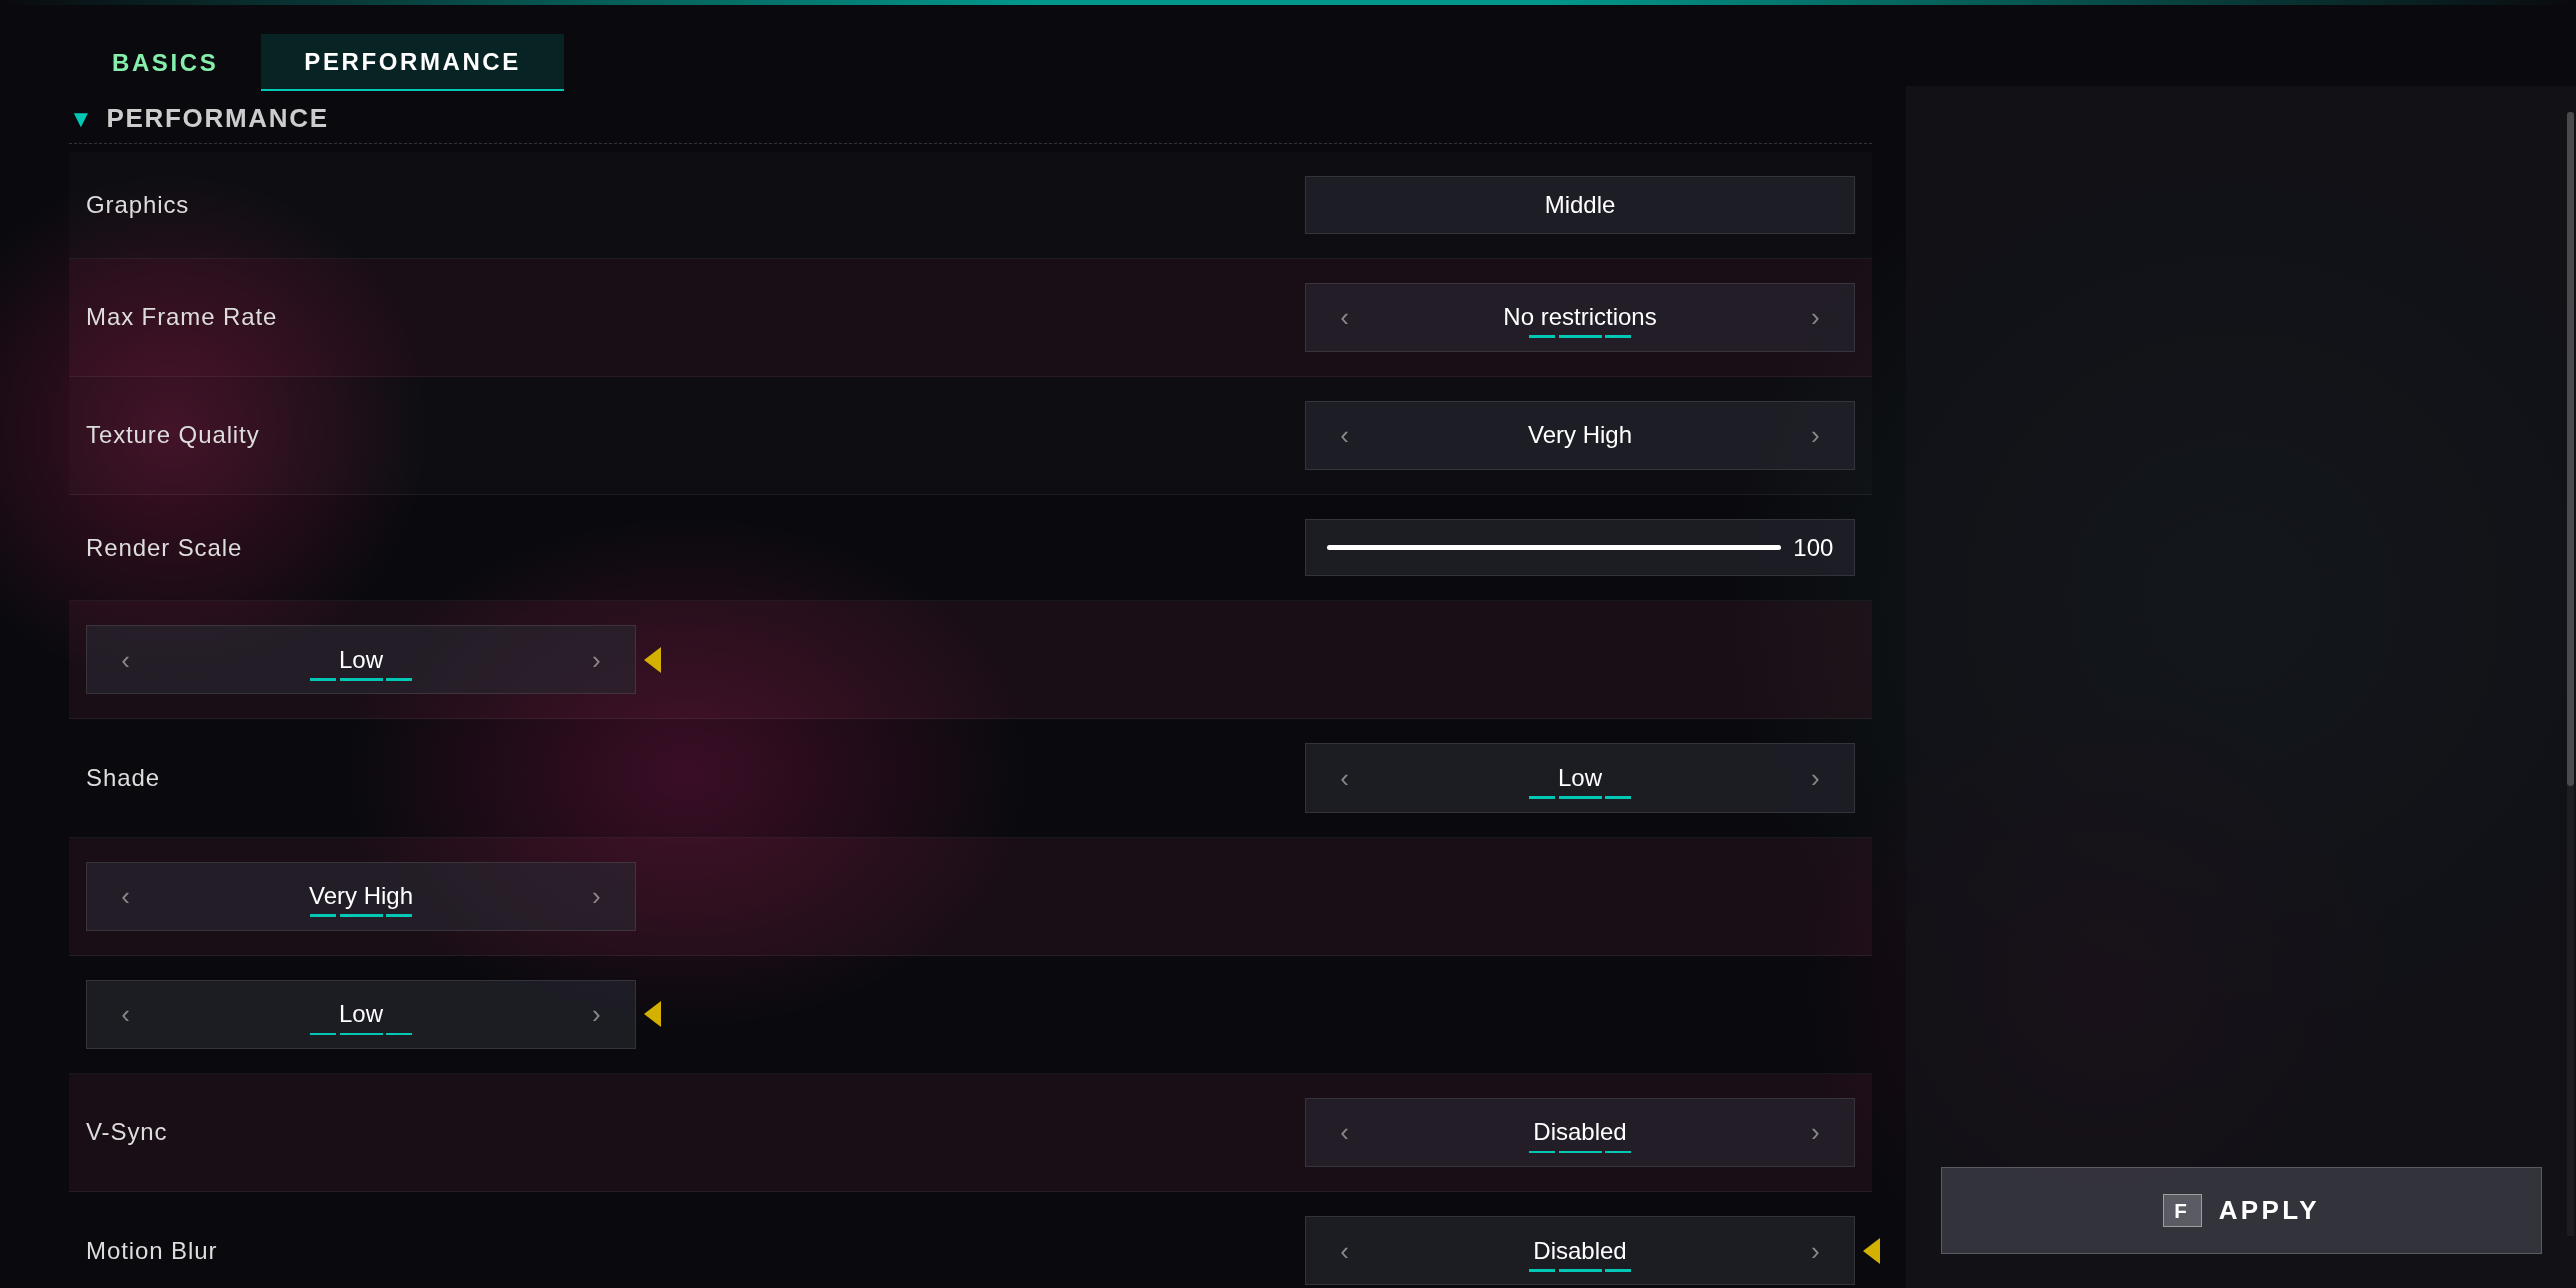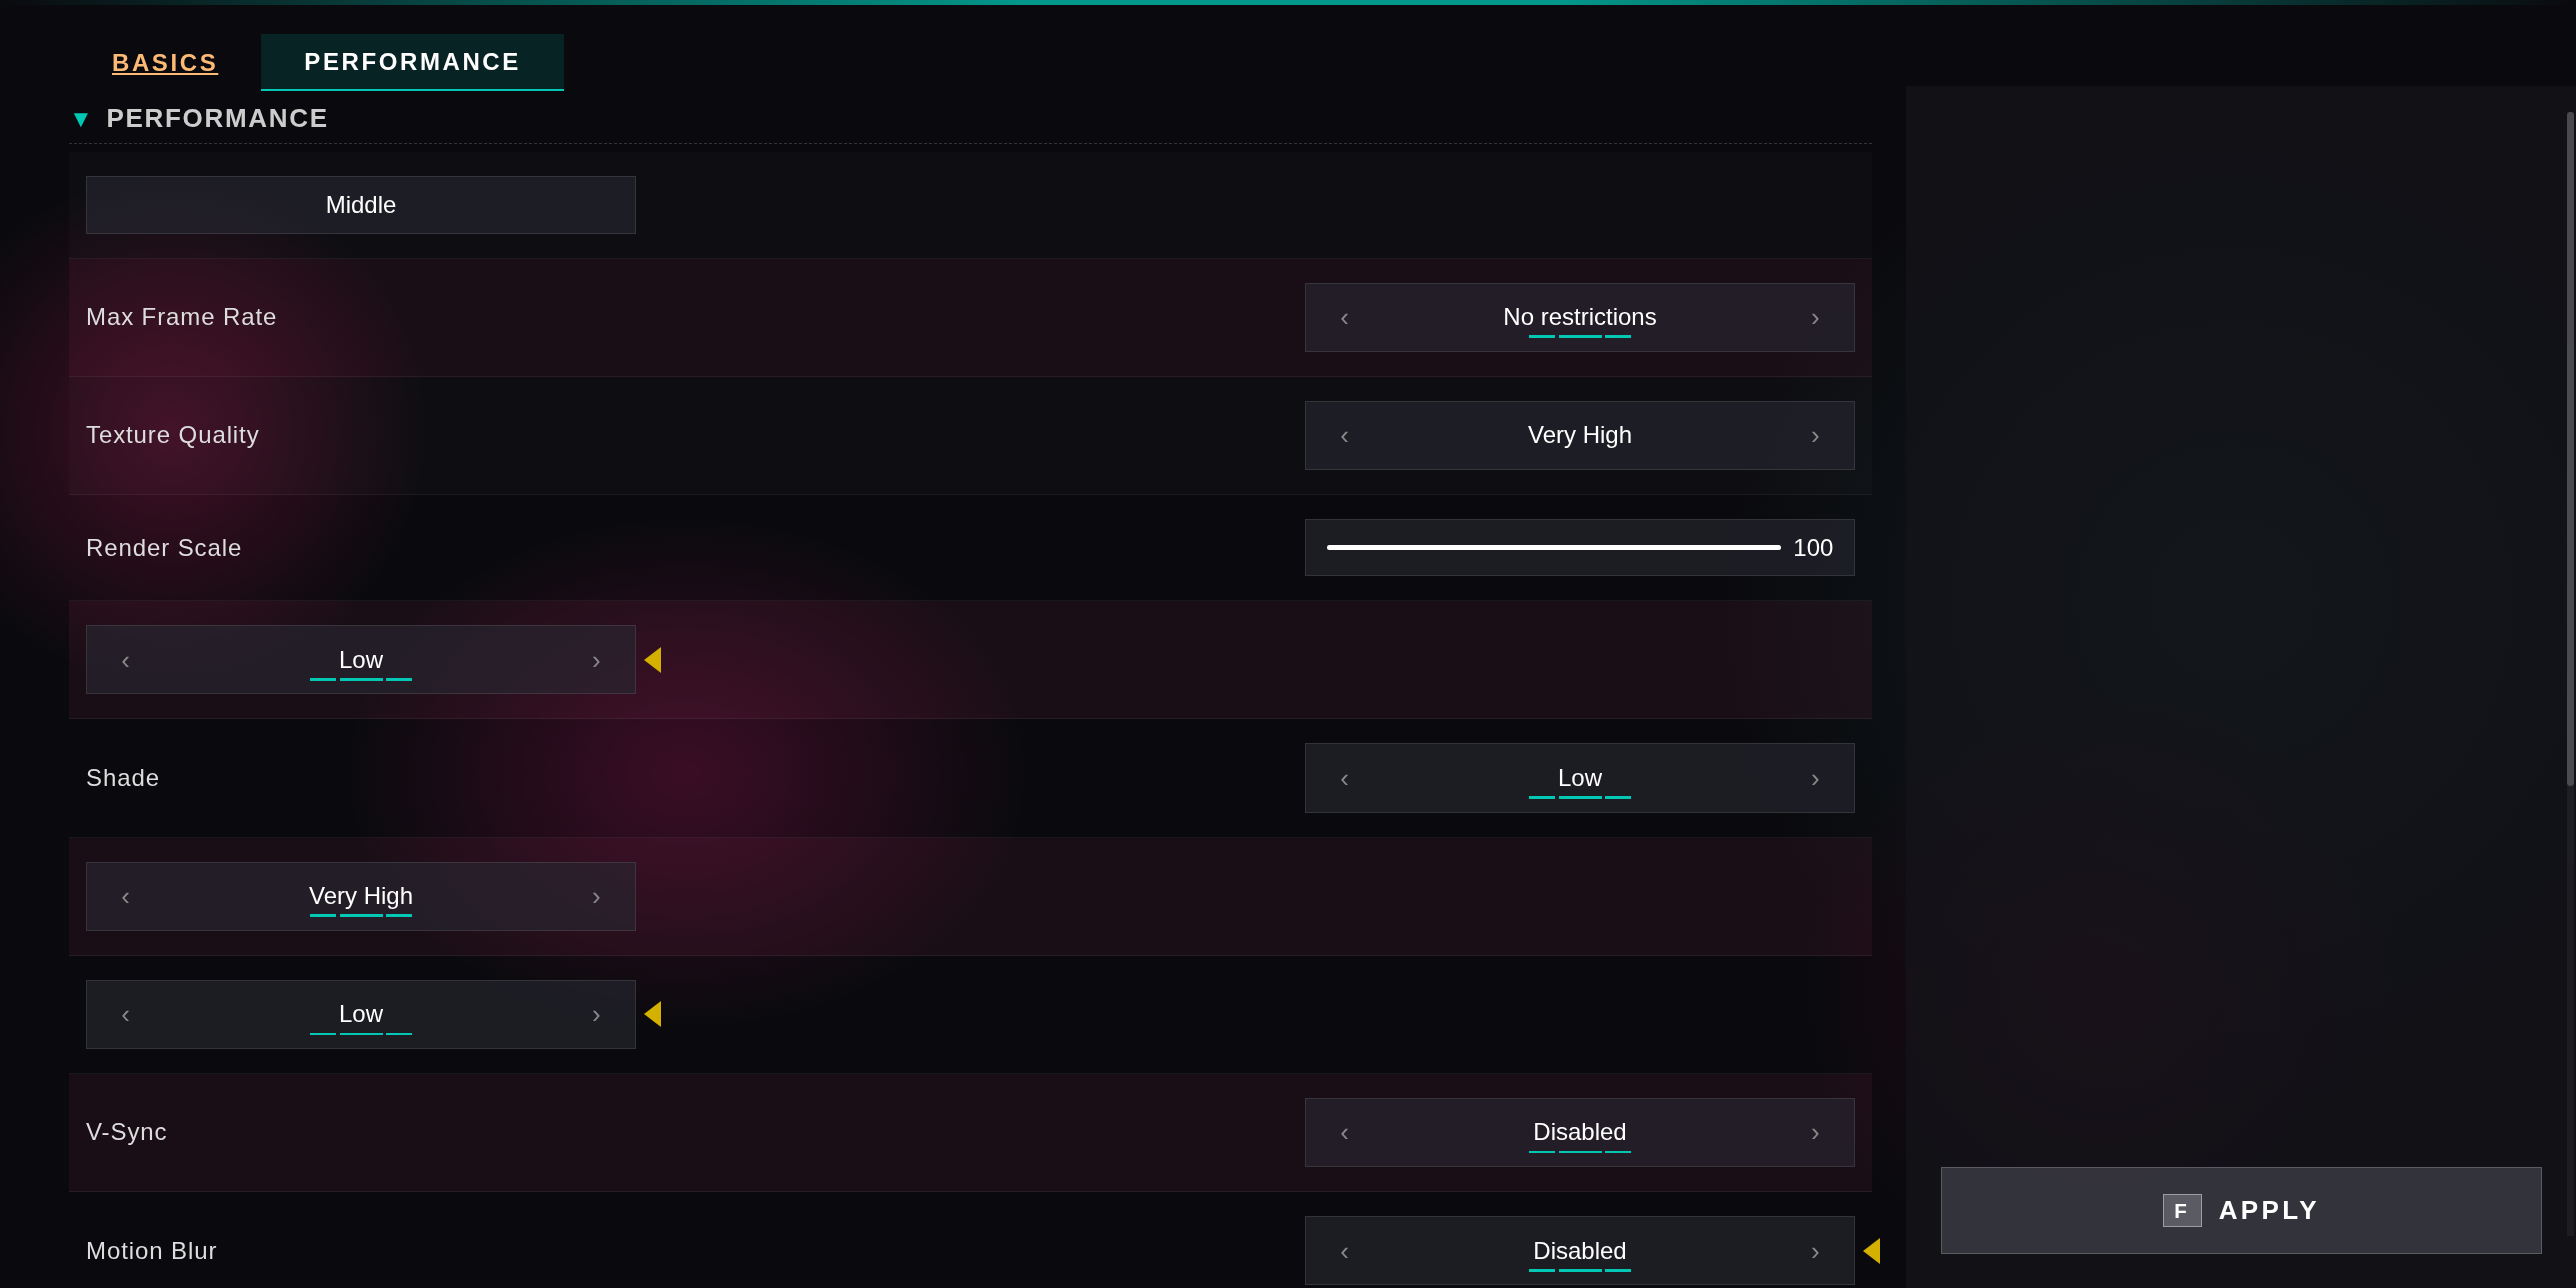--- a/index.html
+++ b/index.html
@@ -84,22 +84,21 @@
     }
 
     .tab.active {
       color: #fff;
       background: rgba(0, 180, 160, 0.15);
       border-bottom: 2.6px solid #00c8b4;
       position: relative;
     }
 
     .tab.inactive {
-      color: #fdba74;
-      text-decoration: underline;
+      color: #86efac;
     }
 
     
     .main-panel {
       position: absolute;
       top: 86px;
       left: 69px;
       width: 1803px;
       bottom: 52px;
     }
@@ -332,20 +331,21 @@
 <div class="main-panel">
 
   <div class="section-header">
     <span class="section-expand-icon">▼</span>
     <span class="section-title">Performance</span>
   </div>
 
   <div class="settings-list" id="settings-list">
 
   <div class="setting-row">
+        <div class="setting-label">Graphics</div>
         <div class="value-control no-arrows" style="position: relative;">
           <div class="value-text"><span>Middle</span></div>
         </div>
       </div>
       <div class="setting-row highlighted">
         <div class="setting-label">Max Frame Rate</div>
         <div class="value-control" style="position: relative;">
           <button class="arrow-btn">‹</button>
           <div class="value-text"><span>No restrictions</span><div class="underline-deco">
               <span style="width: 26px;"></span>

